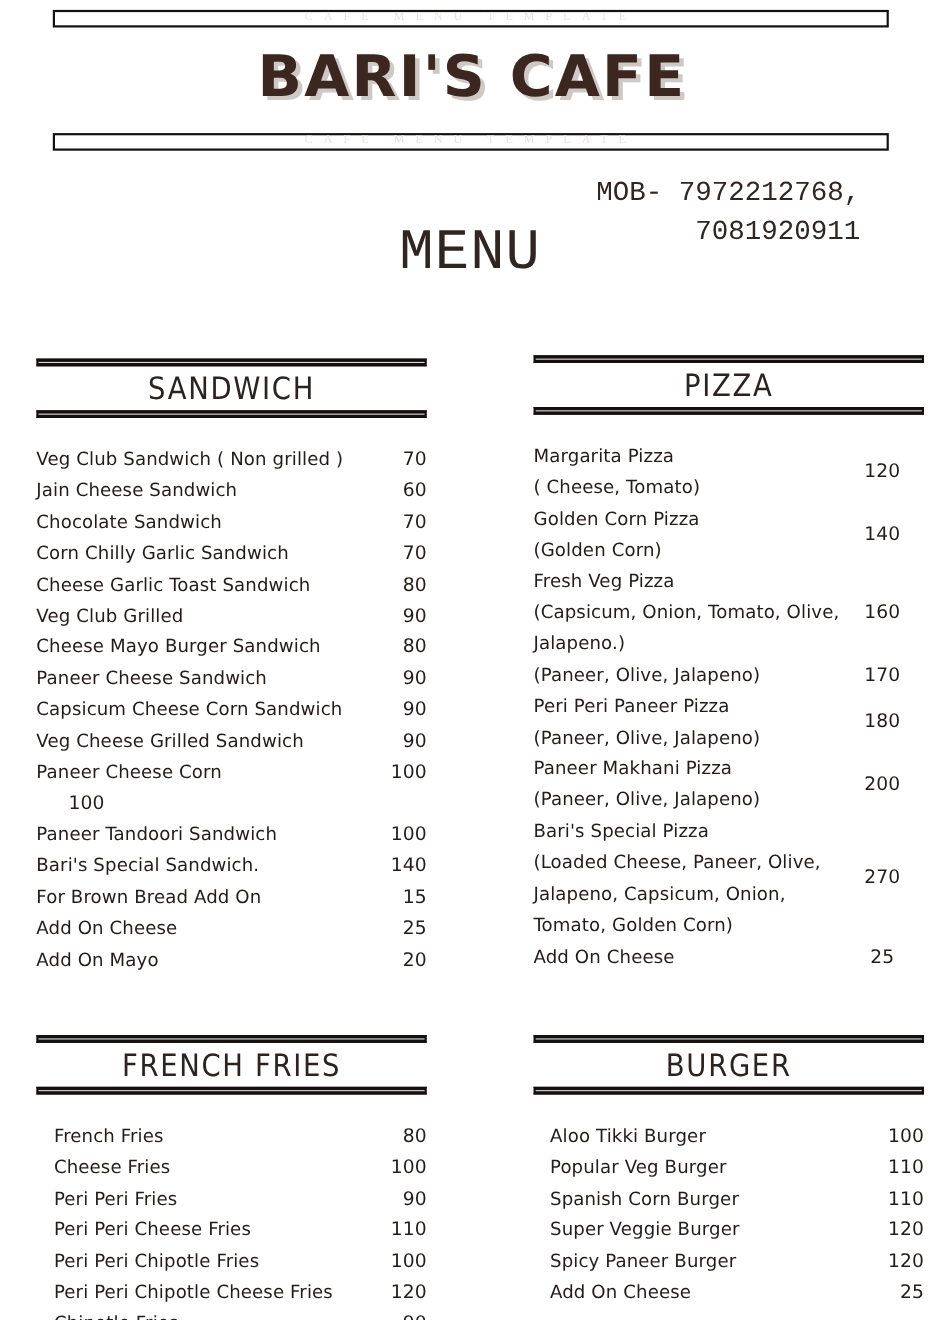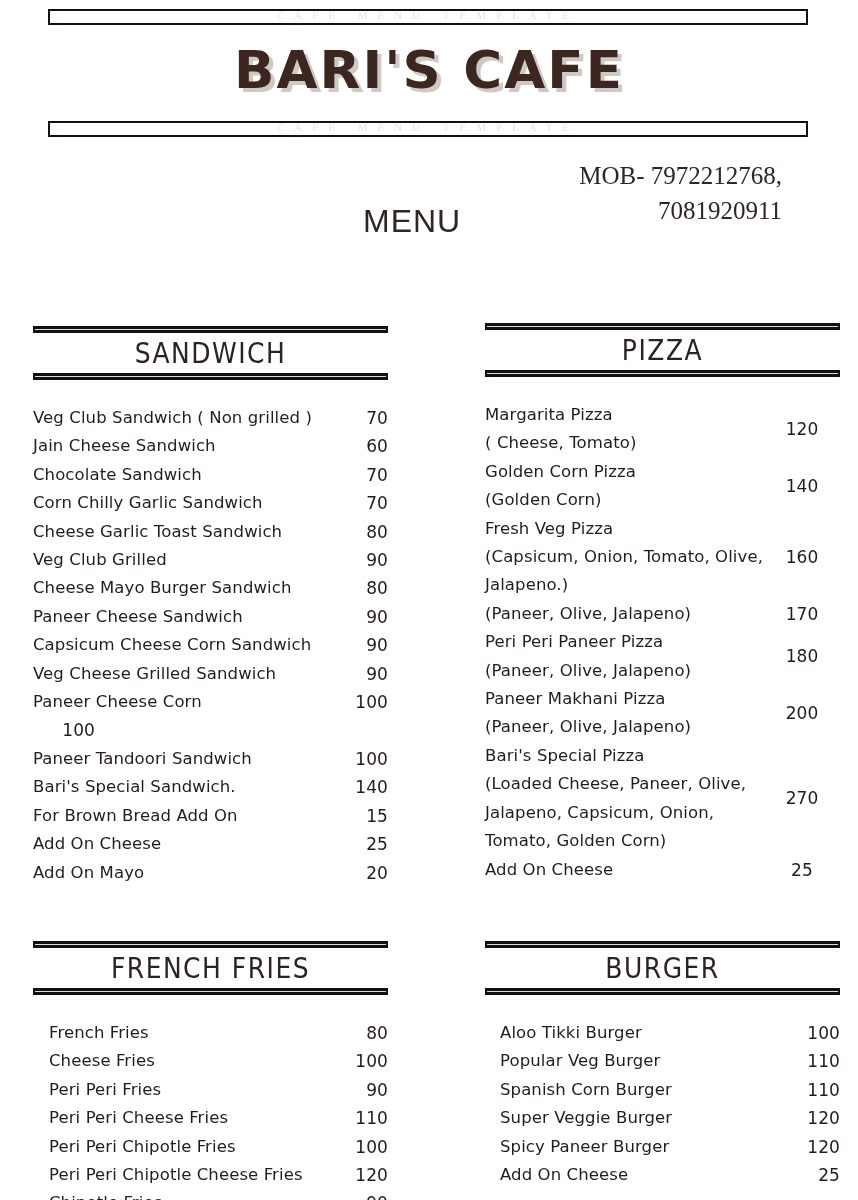--- a/index.html
+++ b/index.html
@@ -62,33 +62,33 @@
     color: #3b2620;
     text-shadow: 4px 4px 0 #cfc9c6;
     transform: scaleX(1.02);
   }
 
   
   .menu-word {
     position: absolute;
     top: 205px;
     left: 363px;
-    font-family: Liberation Sans, sans-serif;
-    font-size: 32px;
+    font-family: Liberation Mono, monospace;
+    font-size: 52px;
     font-weight: 400;
     letter-spacing: 1px;
     color: #2f2521;
     line-height: 1;
   }
   .contact {
     position: absolute;
     top: 159px;
     right: 76px;
     text-align: right;
-    font-family: Liberation Serif, serif;
+    font-family: Liberation Mono, monospace;
     font-size: 25px;
     line-height: 1.38;
     color: #2f2521;
     white-space: nowrap;
   }
 
   
   .col {
     position: absolute;
     width: 355px;

